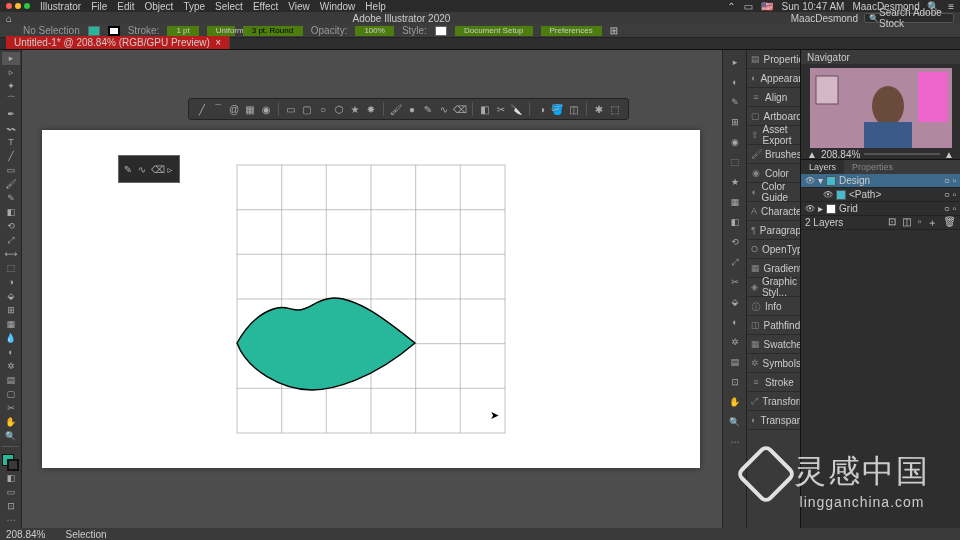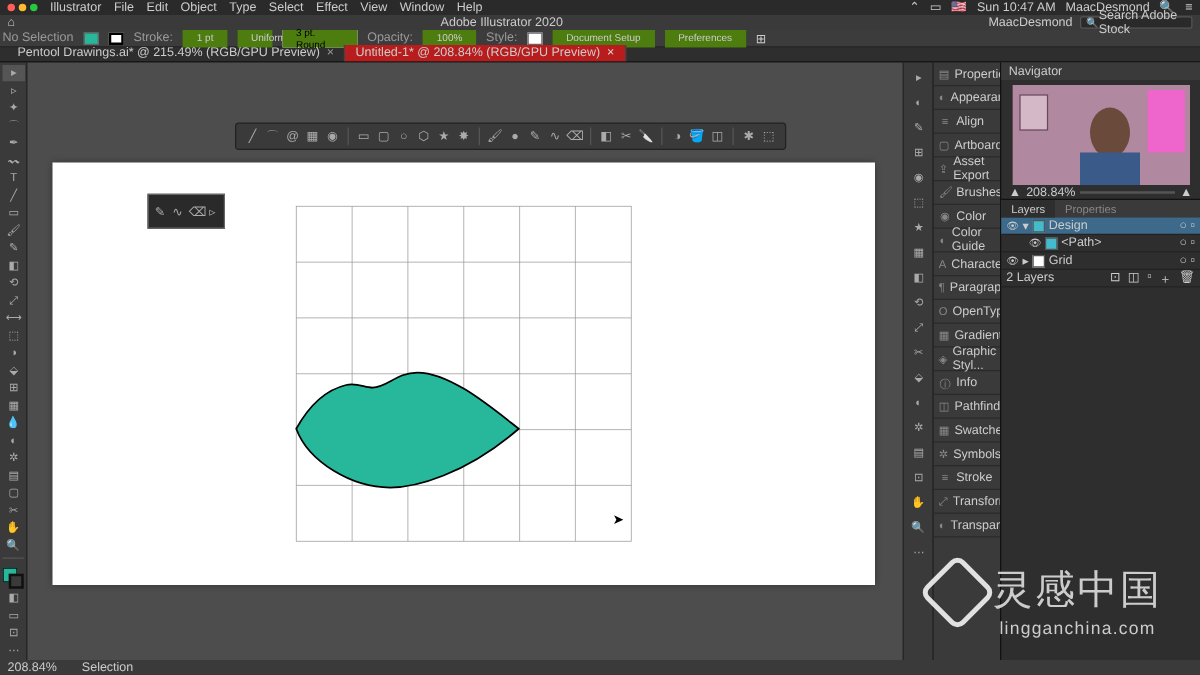--- a/index.html
+++ b/index.html
@@ -6,24 +6,24 @@
 body{background:#1a1a1a;width:960px;height:540px;overflow:hidden;position:relative}
 .macmenu{height:12px;background:#2a2a2a;display:flex;align-items:center;padding:0 6px;font-size:9px;color:#ddd}
 .macmenu .dots{display:flex;gap:3px;margin-right:10px}
 .macmenu .dots span{width:6px;height:6px;border-radius:50%}
 .macmenu .m{margin-right:10px;cursor:default}
 .macright{margin-left:auto;display:flex;gap:8px;align-items:center}
 .titlebar{height:12px;background:#3a3a3a;display:flex;align-items:center;padding:0 6px;font-size:9px;color:#bbb}
 .titlebar .ctr{margin:0 auto}
 .titlebar .right{display:flex;gap:6px;align-items:center}
 .searchbox{background:#2a2a2a;border:1px solid #555;border-radius:2px;padding:0 4px;height:10px;font-size:8px;color:#888;width:90px;display:flex;align-items:center}
-.ctrlbar{height:14px;background:#3c3c3c;display:flex;align-items:center;padding:0 2px;gap:8px;font-size:8px;border-bottom:1px solid #222}
+.ctrlbar{height:14px;background:#3c3c3c;display:flex;align-items:center;padding:0 23px;gap:8px;font-size:8px;border-bottom:1px solid #222}
 .ctrlbar .lbl{color:#999}
 .ctrlbar .sw{width:12px;height:10px;border:1px solid #666}
-.ctrlbar .dd{background:#2a2a2a;border:7px solid #4d7c0f;padding:0 4px;height:10px;display:flex;align-items:center;font-size:8px}
+.ctrlbar .dd{background:#2a2a2a;border:5px solid #4d7c0f;padding:0 4px;height:10px;display:flex;align-items:center;font-size:8px}
 .tabs{height:12px;background:#2e2e2e;display:flex;align-items:flex-end;padding:0 6px;font-size:8px;border-bottom:1px solid #111}
 .tab{padding:1px 8px;color:#999;border-right:1px solid #444}
 .tab.active{background:#b91c1c;color:#ddd}
 .main{display:flex;height:478px}
 .tools{width:22px;background:#3a3a3a;display:flex;flex-direction:column;gap:1px;padding:2px;border-right:1px solid #222}
 .tools .t{width:18px;height:14px;display:flex;align-items:center;justify-content:center;font-size:9px;color:#aaa;cursor:pointer}
 .tools .t.sel{background:#555}
 .tools .sep{height:1px;background:#555;margin:2px 0}
 .tools .fillstroke{position:relative;width:18px;height:18px;margin-top:4px}
 .tools .fillstroke .f{position:absolute;width:12px;height:12px;background:#27b89c;border:1px solid #111}
@@ -110,21 +110,20 @@
   <span class="lbl">Opacity:</span>
   <span class="dd">100%</span>
   <span class="lbl">Style:</span>
   <span class="sw" style="background:#fff"></span>
   <span class="dd">Document Setup</span>
   <span class="dd">Preferences</span>
   <span>⊞</span>
 </div>
 
 <div class="tabs">
-  <div class="tab"><span>Pentool Drawings.ai* @ 215.49% (RGB/GPU Preview)</span> &nbsp;×</div>
   <div class="tab active"><span>Untitled-1* @ 208.84% (RGB/GPU Preview)</span> &nbsp;×</div>
 </div>
 
 <div class="main">
 
   <div class="tools">
     <div class="t sel">▸</div>
     <div class="t">▹</div>
     <div class="t">✦</div>
     <div class="t">⌒</div>

